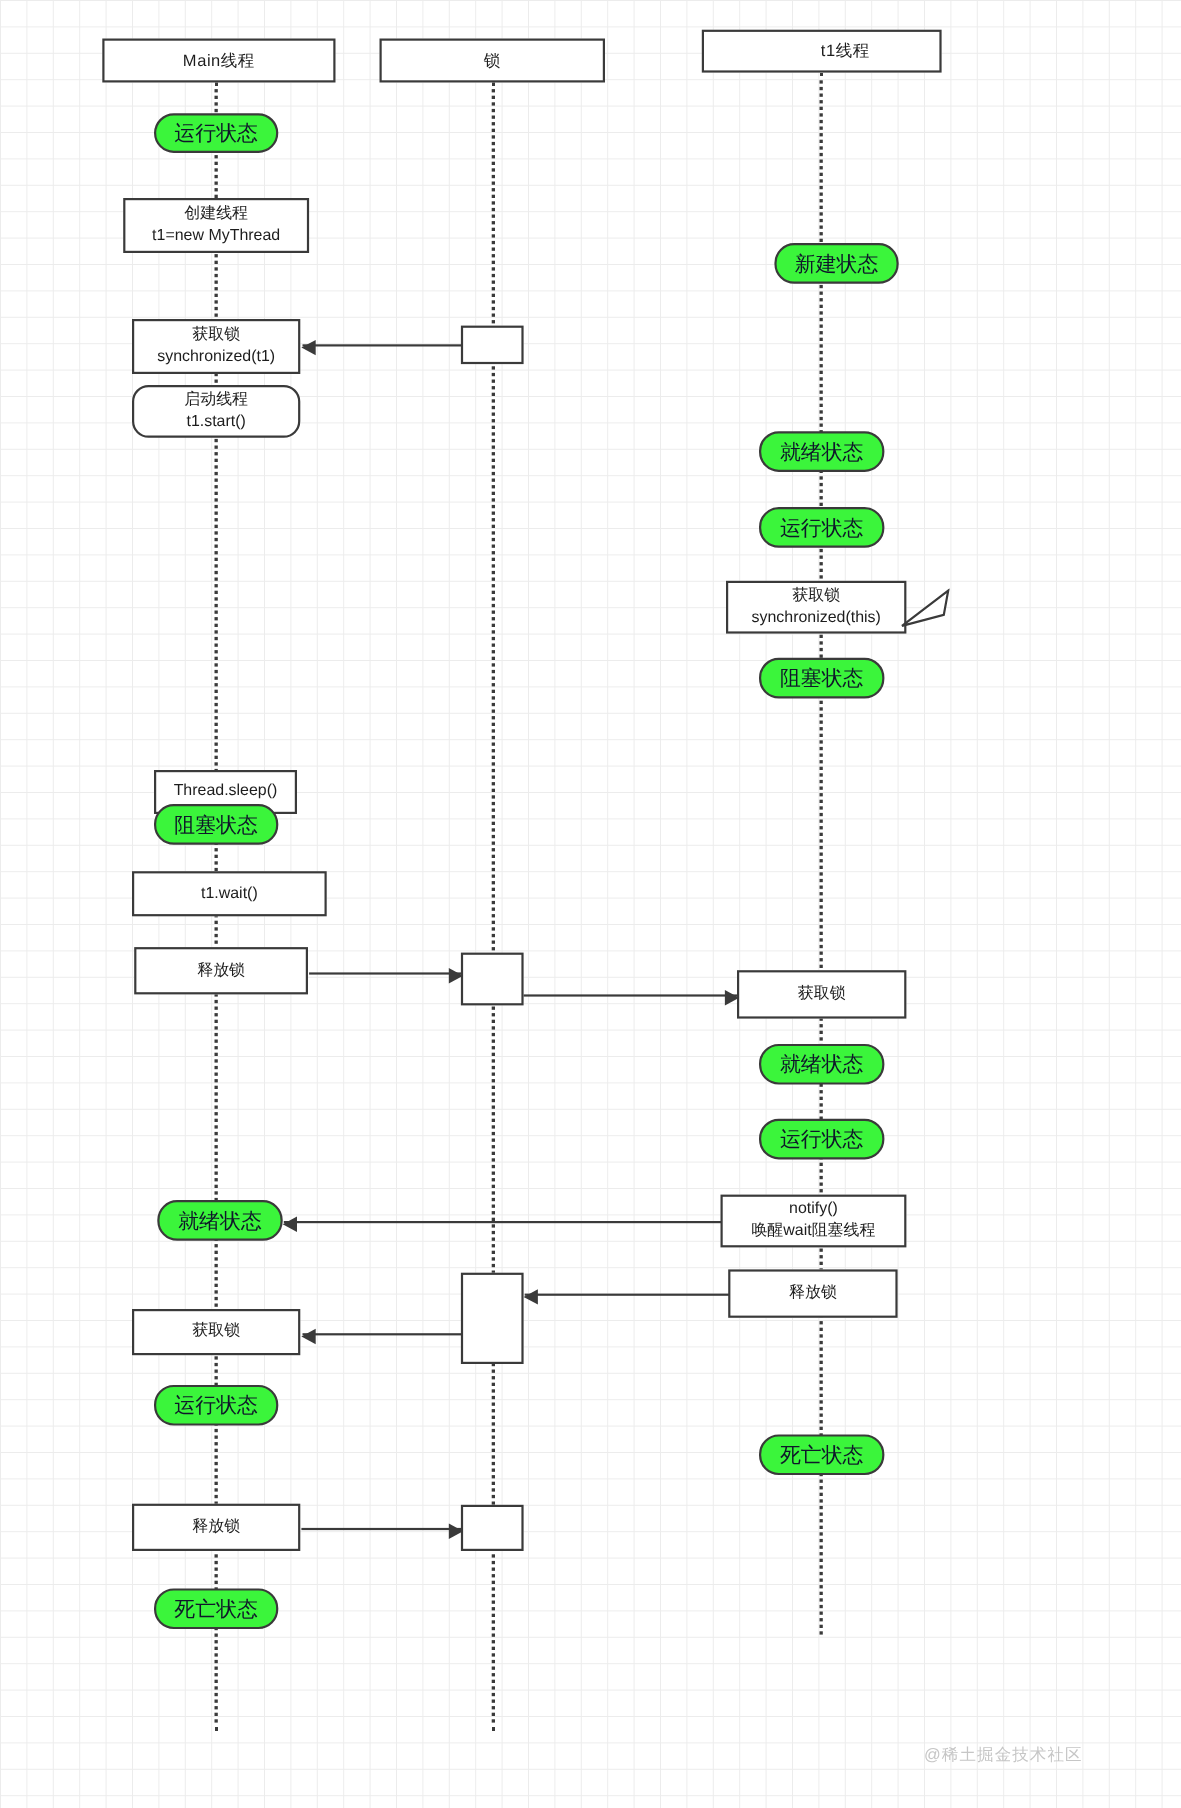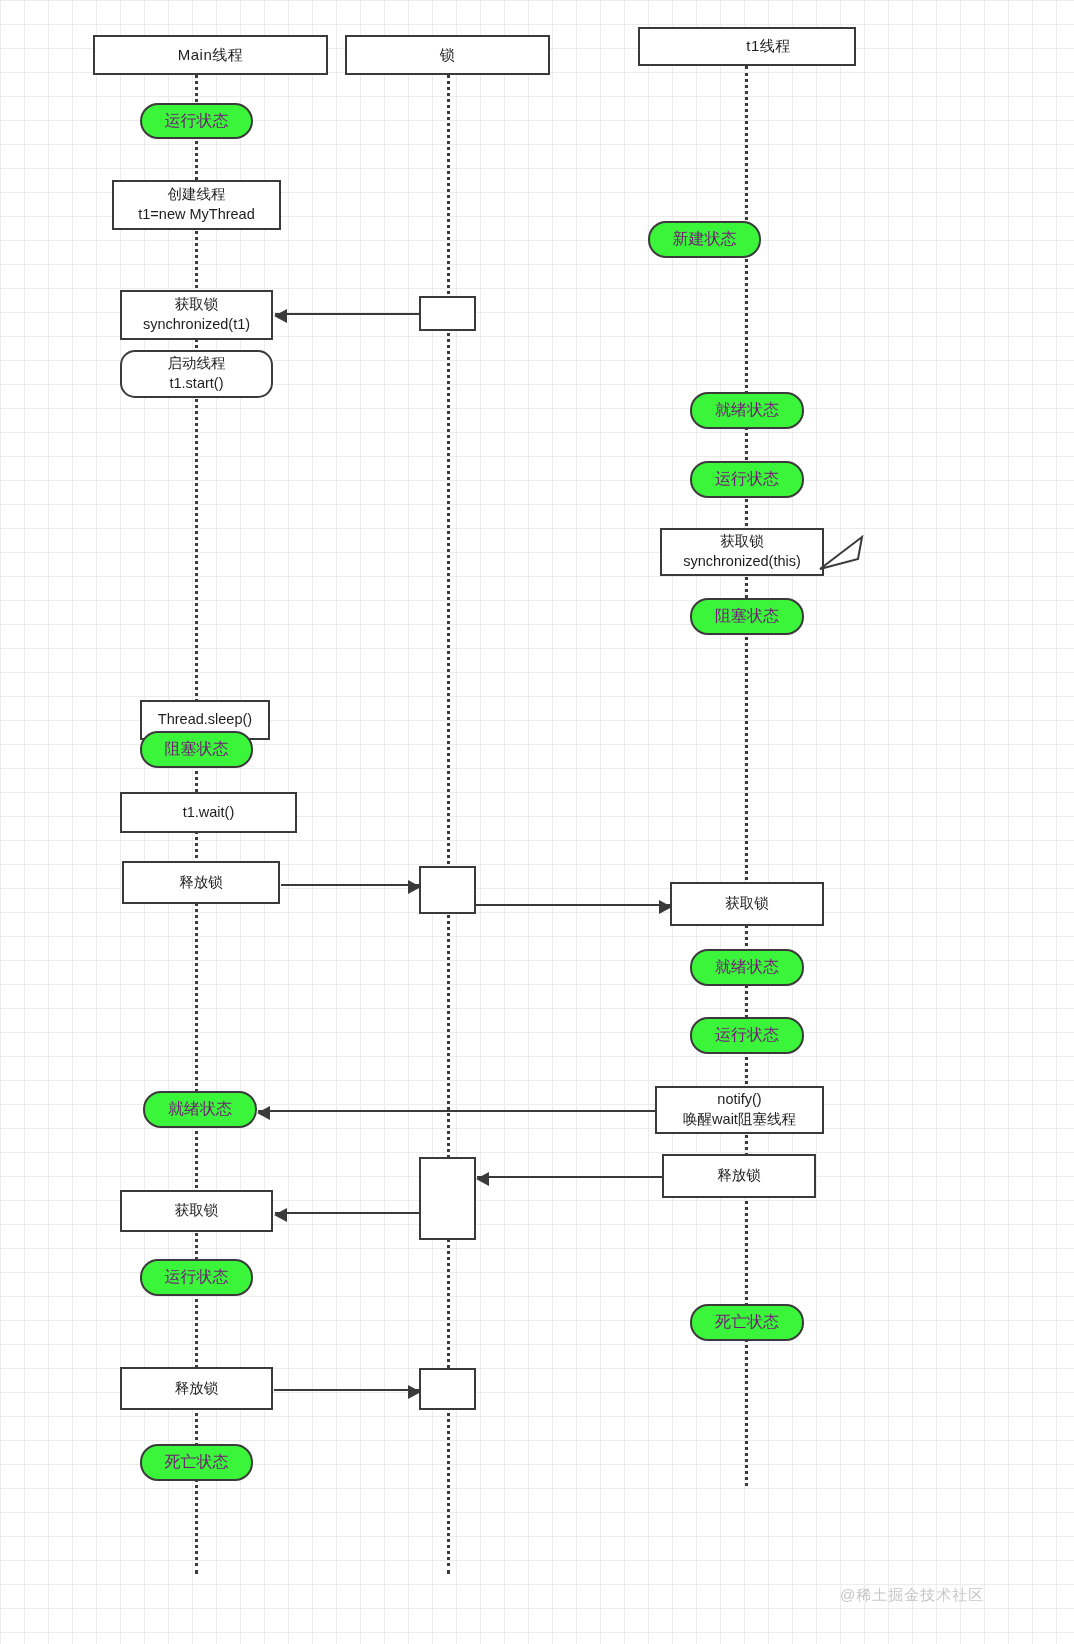--- a/index.html
+++ b/index.html
@@ -62,22 +62,22 @@
   
   .pill {
     position: absolute;
     box-sizing: border-box;
     border: 2px solid #3a3a3a;
     border-radius: 18px;
     background: #3bf53b;
     display: flex;
     align-items: center;
     justify-content: center;
-    font-size: 16px;
-    color: #701a75;
+    font-size: 19px;
+    color: #0f172a;
   }
 
   
   .activation {
     position: absolute;
     box-sizing: border-box;
     border: 2px solid #3a3a3a;
     background: #ffffff;
   }
 
@@ -138,21 +138,21 @@
 </style>
 </head>
 <body>
 
 <div id="canvas">
 
   <div class="lifeline" style="left:195px; top:74px; height:1500px;"></div>
   <div class="lifeline" style="left:447px; top:74px; height:1500px;"></div>
   <div class="lifeline" style="left:745px; top:66px; height:1420px;"></div>
 
-  <div class="participant" style="left:93px; top:35px; width:235px; height:40px;">
+  <div class="participant" style="left:93px; top:35px; width:212px; height:40px;">
     <span>Main线程</span>
   </div>
   <div class="participant" style="left:345px; top:35px; width:205px; height:40px;">
     <span>锁</span>
   </div>
   <div class="participant" style="left:638px; top:27px; width:218px; height:39px;padding-left:43px;">
     <span>t1线程</span>
   </div>
 
   <div class="pill" style="left:140px; top:103px; width:113px; height:36px;">
@@ -208,21 +208,21 @@
 
   <div class="pill" style="left:140px; top:1444px; width:113px; height:37px;">
     <span>死亡状态</span>
   </div>
 
   <div class="activation" style="left:419px; top:296px; width:57px; height:35px;"></div>
   <div class="activation" style="left:419px; top:866px; width:57px; height:48px;"></div>
   <div class="activation" style="left:419px; top:1157px; width:57px; height:83px;"></div>
   <div class="activation" style="left:419px; top:1368px; width:57px; height:42px;"></div>
 
-  <div class="pill" style="left:648px; top:221px; width:113px; height:37px;">
+  <div class="pill" style="left:704px; top:221px; width:113px; height:37px;">
     <span>新建状态</span>
   </div>
 
   <div class="pill" style="left:690px; top:392px; width:114px; height:37px;">
     <span>就绪状态</span>
   </div>
 
   <div class="pill" style="left:690px; top:461px; width:114px; height:37px;">
     <span>运行状态</span>
   </div>

